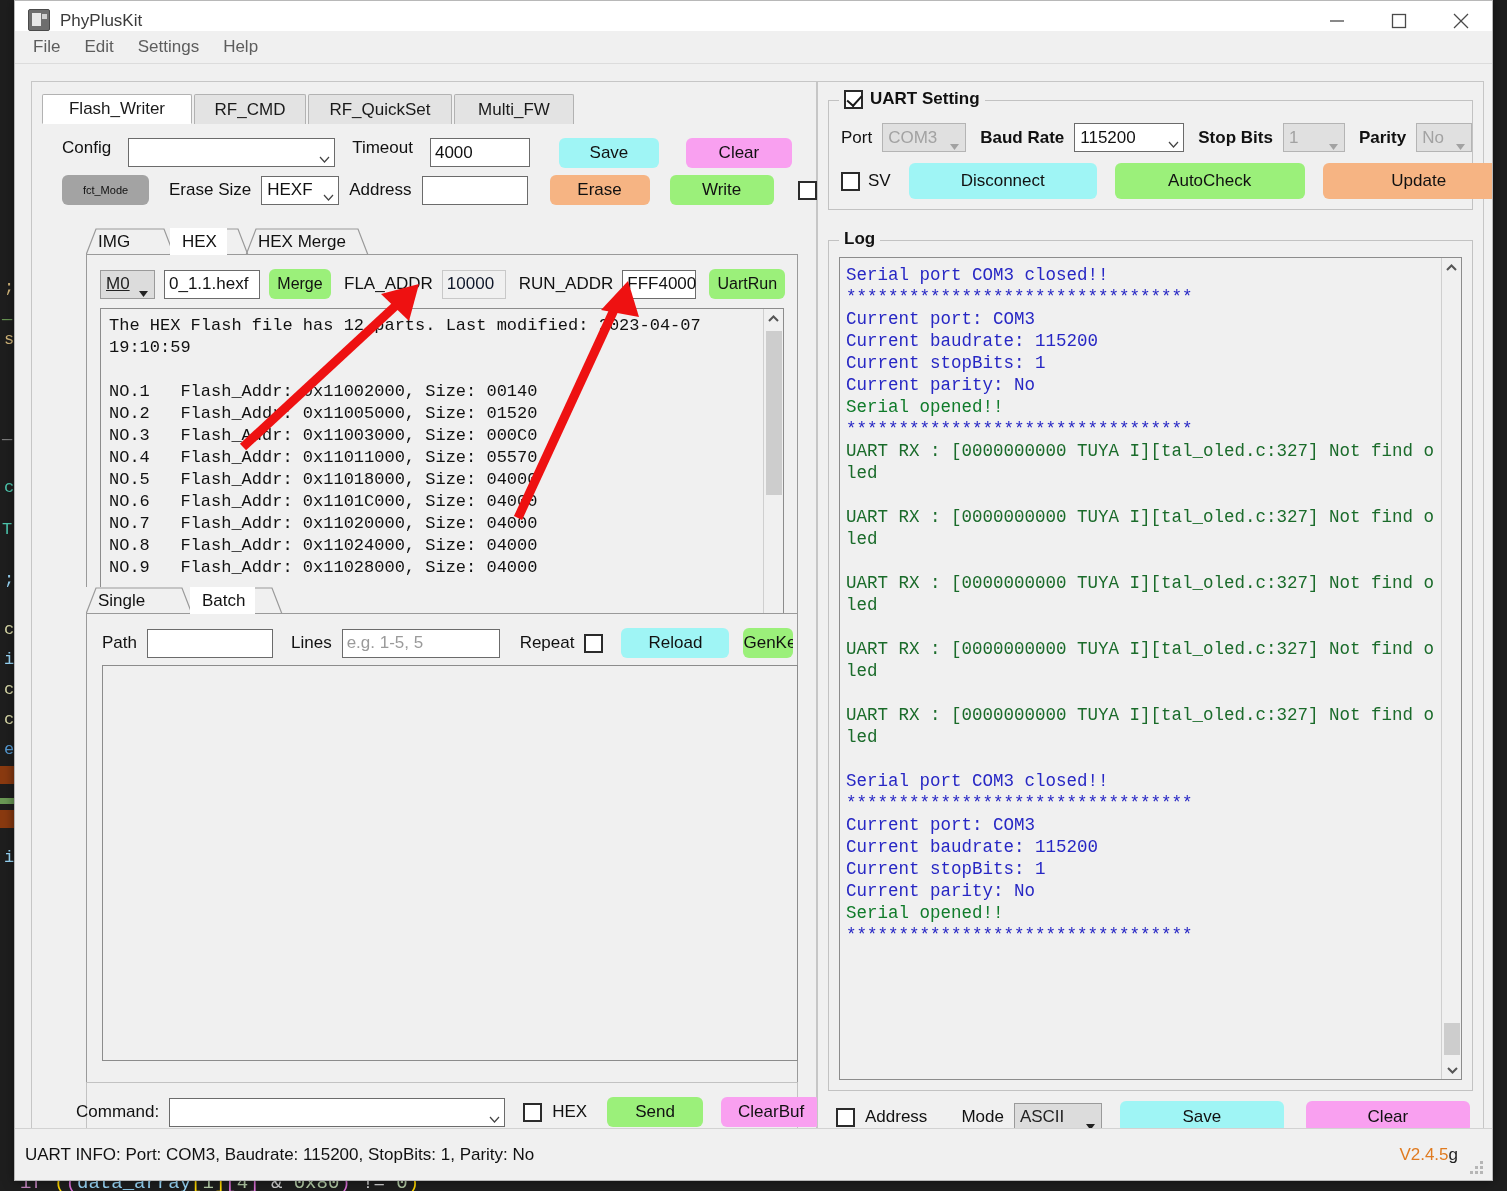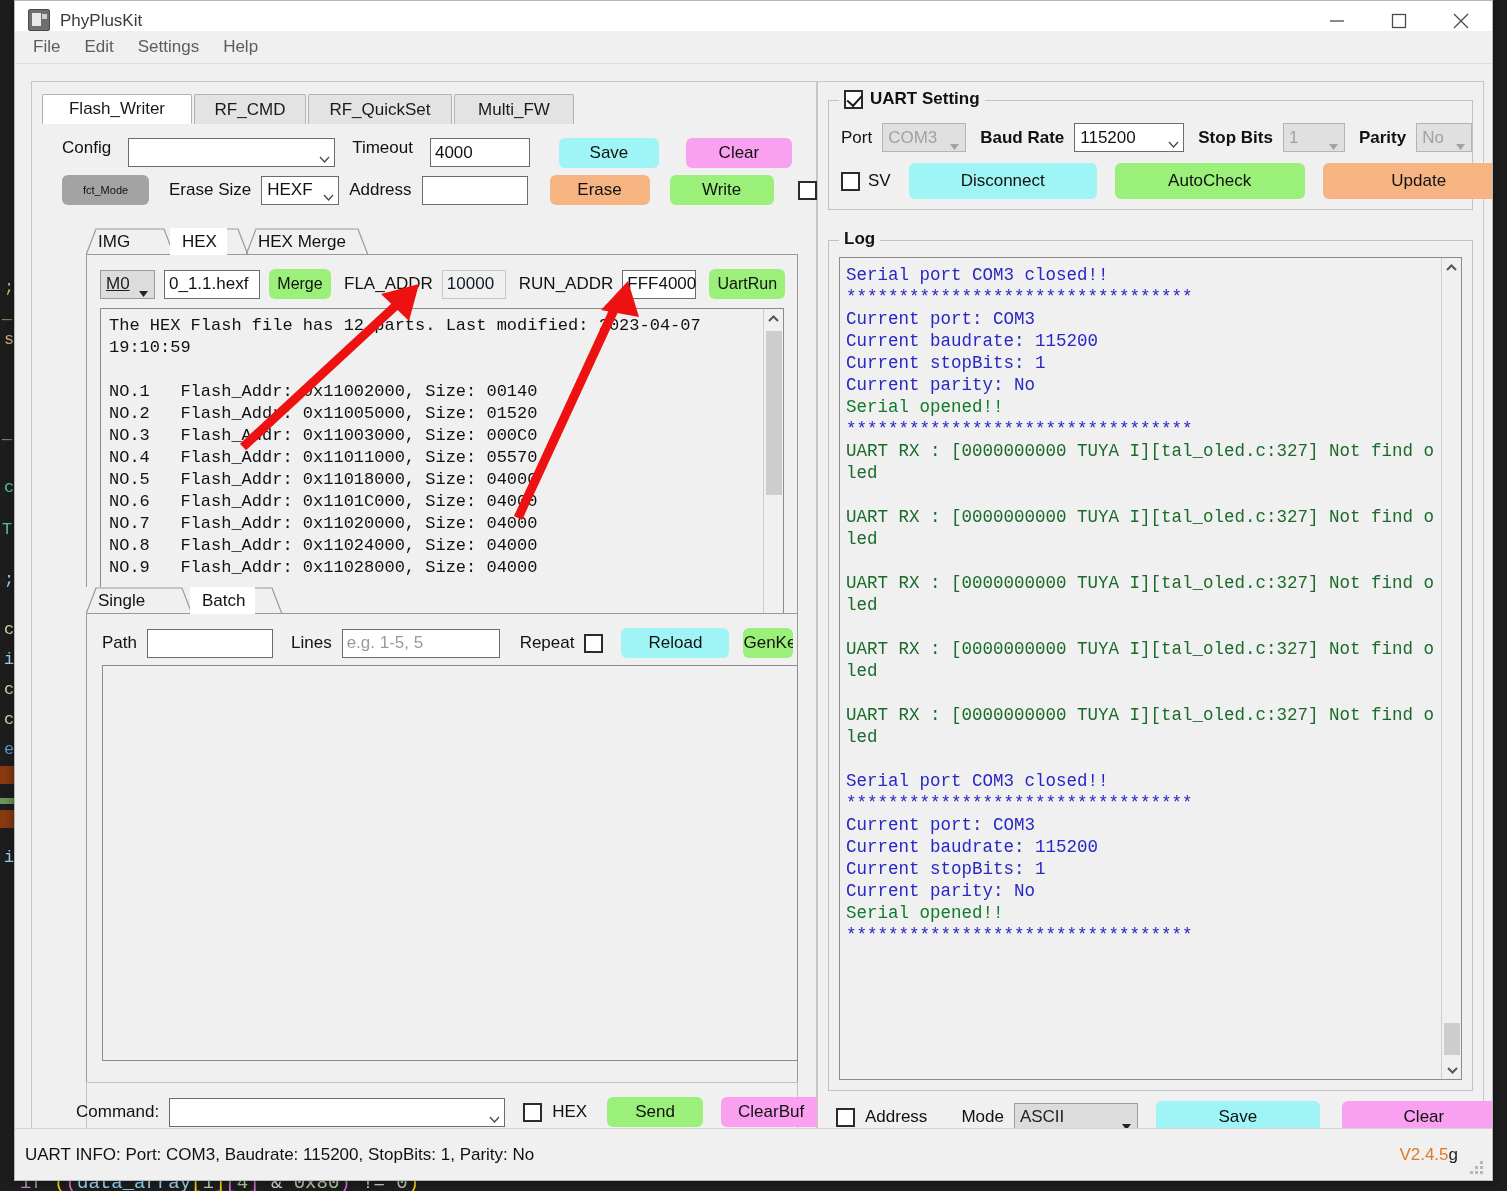--- a/index.html
+++ b/index.html
@@ -458,21 +458,21 @@
                 </svg>
             </div>
           </div>
         </div>
       </div>
 
       <div style="position:absolute; left:18px; bottom:10px; display:flex; align-items:center; gap:10px;">
         <div class="cb"></div>
         <div class="lbl">Address</div>
         <div class="lbl" style="margin-left:24px;">Mode</div>
-        <div class="combo gray" style="width:124px; padding-right:35px;">
+        <div class="combo gray" style="width:88px; padding-right:35px;">
           <span>ASCII</span>
           <span class="arrow" style="top:12px;">
             <svg width="9" height="7" viewBox="0 0 9 7">
                 <polygon points="0,0 9,0 4.5,6" fill="#222"></polygon>
               </svg>
           </span>
         </div>
         <div class="btn" style="width:164px; height:32px; background:#9ff5f5; margin-left:8px;">Save</div>
         <div class="btn" style="width:164px; height:32px; background:#f9a0f0; margin-left:12px;">Clear</div>
       </div>

